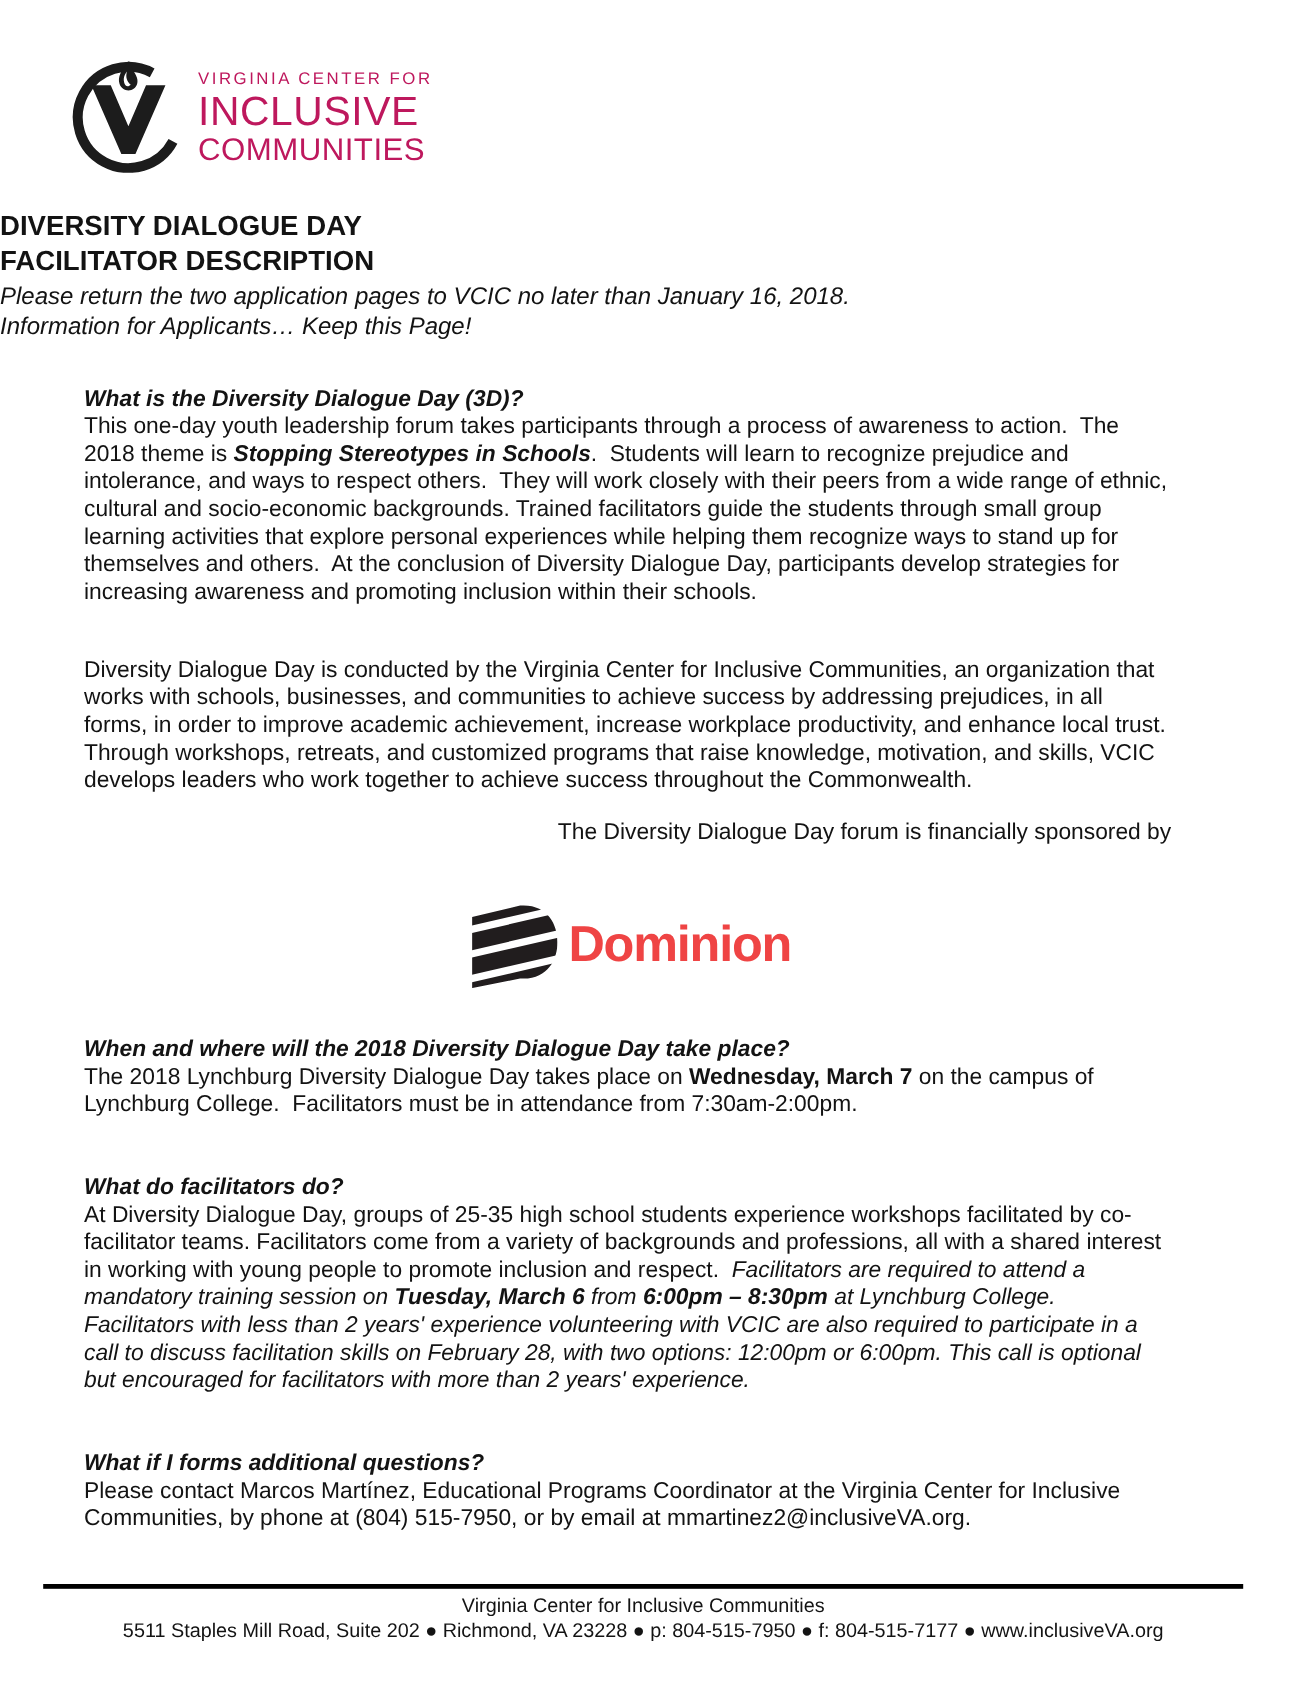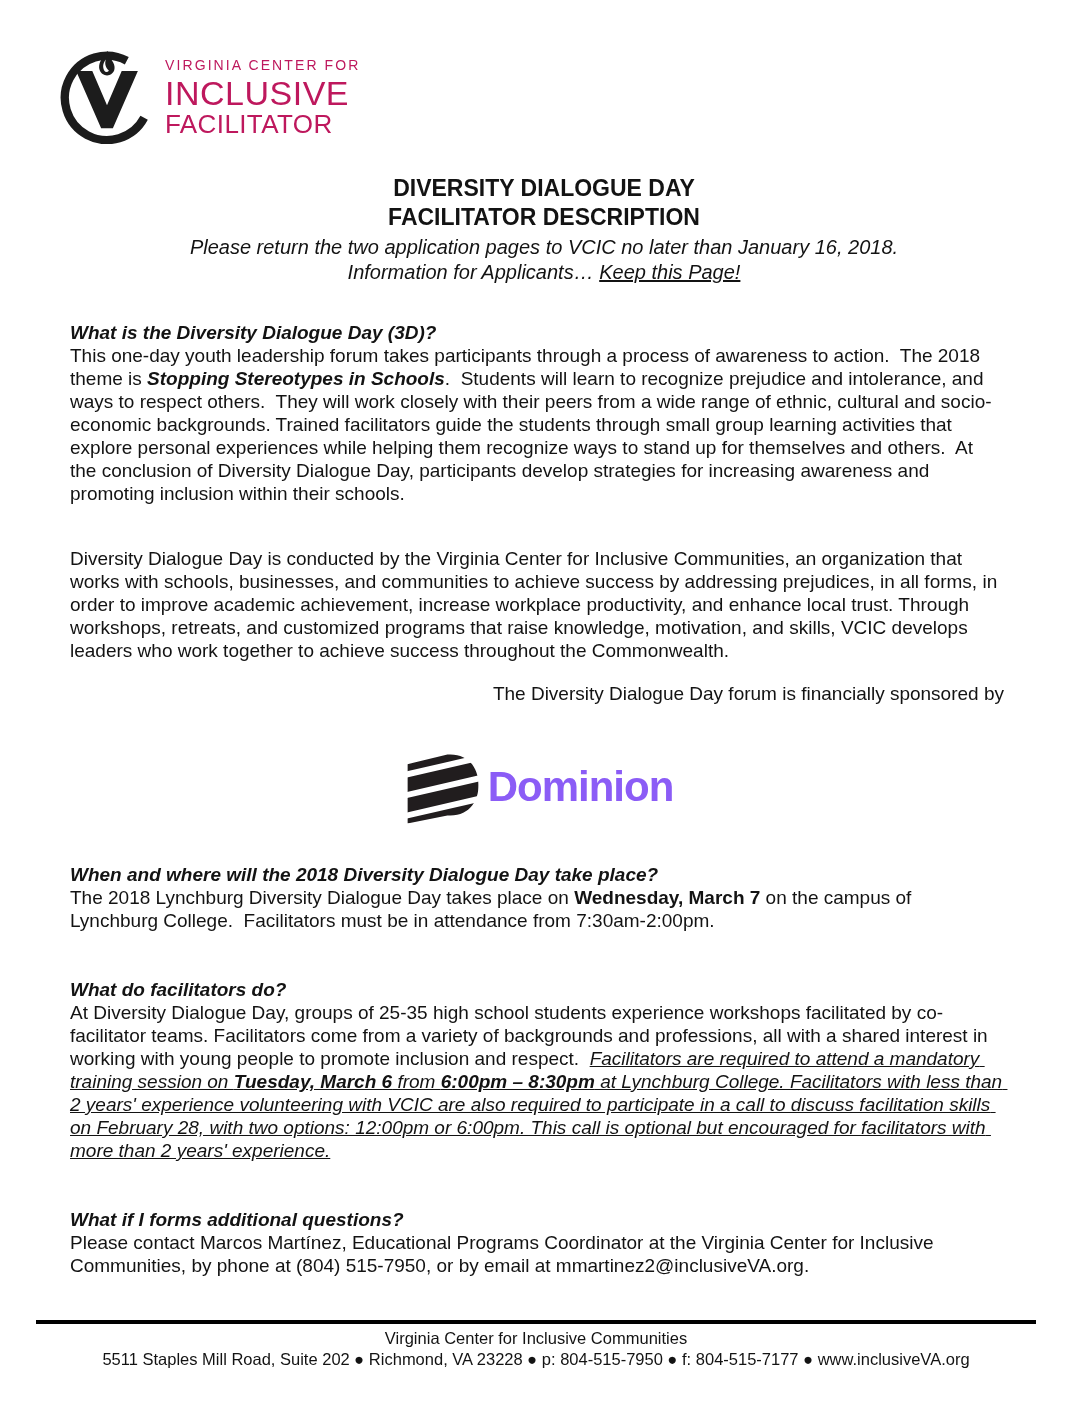--- a/index.html
+++ b/index.html
@@ -13,44 +13,44 @@
 
   
   .logo-row { display:flex; align-items:flex-start; margin:46px 0 0 58px; }
   .logo-mark { width:98px; height:98px; flex:0 0 auto; }
   .logo-text { margin-left:9px; padding-top:12px; color:#be185d; }
   .logo-small { font-size:14px; letter-spacing:2.1px; line-height:1.1; margin-bottom:3px; }
   .logo-big   { font-size:34px; letter-spacing:0.5px; line-height:1.0; }
   .logo-mid   { font-size:26px; letter-spacing:0.4px; line-height:1.0; margin-top:1px; }
 
   
-  .title-block { text-align:center; margin-top:30px; }
+  .title-block { margin-top:30px; }
   .doc-title { font-size:23px; font-weight:700; line-height:29px; }
   .subtitle  { font-size:20px; font-style:italic; line-height:25px; margin-top:3px; }
   .info-line { font-size:20px; font-style:italic; line-height:25px; }
-  .u { text-decoration:underline; }
+  .u { }
   .b { font-weight:700; }
   .i { font-style:italic; }
 
   
-  main { padding:0 84px 0 70px; }
+  main { padding:0 112px 0 70px; }
   .section h2 { font-size:19px; font-weight:700; font-style:italic; line-height:23px; }
   .section p  { font-size:19px; line-height:23px; white-space:pre-wrap; }
   .sec-1 { margin-top:36px; }
   .sec-2 { margin-top:42px; }
   .sec-3 { margin-top:12px; }
   .sec-4 { margin-top:46px; }
   .sec-5 { margin-top:46px; }
 
   
   .sponsor-intro { margin-top:20px; text-align:right; font-size:19px; line-height:23px; }
   .sponsor-logo { margin-top:18px; height:128px; display:flex; justify-content:center; align-items:center; }
   .dominion { display:flex; align-items:center; }
   .dominion-d { width:80px; height:94px; }
-  .dominion-word { margin-left:7px; font-weight:700; font-size:42px; line-height:0.95; letter-spacing:-1px; color:#8b5cf6; }
+  .dominion-word { margin-left:7px; font-weight:700; font-size:42px; line-height:0.95; letter-spacing:-1px; color:#ef4444; }
   .reg-mark { font-size:13px; font-weight:400; vertical-align:14px; letter-spacing:0; }
 
   
   .footer { position:absolute; left:36px; right:52px; top:1320px; border-top:4px solid #000; padding-top:4px; text-align:center; }
   .footer-line1 { font-size:16.5px; line-height:21px; }
   .footer-line2 { font-size:16.5px; line-height:21px; }
 </style>
 </head>
 <body>
 
@@ -61,21 +61,21 @@
       <svg viewBox="0 0 100 100" width="98" height="98" aria-hidden="true">
         <path d="M 70.2 15.0 A 43 43 0 1 0 87.9 73.2" fill="none" stroke="#1c1c1c" stroke-width="8.5"></path>
         <path d="M 18.5 25.5 L 35 25.5 L 50 60.5 L 65 25.5 L 81.5 25.5 L 56 84 L 44 84 Z" fill="#1c1c1c"></path>
         <path d="M 50.5 5 C 44 13 40.5 18.5 42.5 24.5 C 44 28.8 48.5 31 52.5 29.6 C 57.5 27.8 59.3 22.3 56.3 16.8 C 54.3 13.2 52.3 9.5 50.5 5 Z" fill="#1c1c1c"></path>
         <path d="M 47.5 25.5 C 45.3 22 45.6 17.8 48.8 13.8 C 47.4 18.6 48.6 21.8 52 25.2 C 50.6 26.6 48.6 27 47.5 25.5 Z" fill="#ffffff"></path>
       </svg>
     </span>
     <div class="logo-text">
       <div class="logo-small">VIRGINIA CENTER FOR</div>
       <div class="logo-big">INCLUSIVE</div>
-      <div class="logo-mid">FACILITATOR</div>
+      <div class="logo-mid">COMMUNITIES</div>
     </div>
   </header>
 
   <div class="title-block">
     <div class="doc-title">DIVERSITY DIALOGUE DAY</div>
     <div class="doc-title">FACILITATOR DESCRIPTION</div>
     <p class="subtitle">Please return the two application pages to VCIC no later than January 16, 2018.</p>
     <p class="info-line"><span>Information for Applicants… </span><span class="u">Keep this Page!</span></p>
   </div>
 

